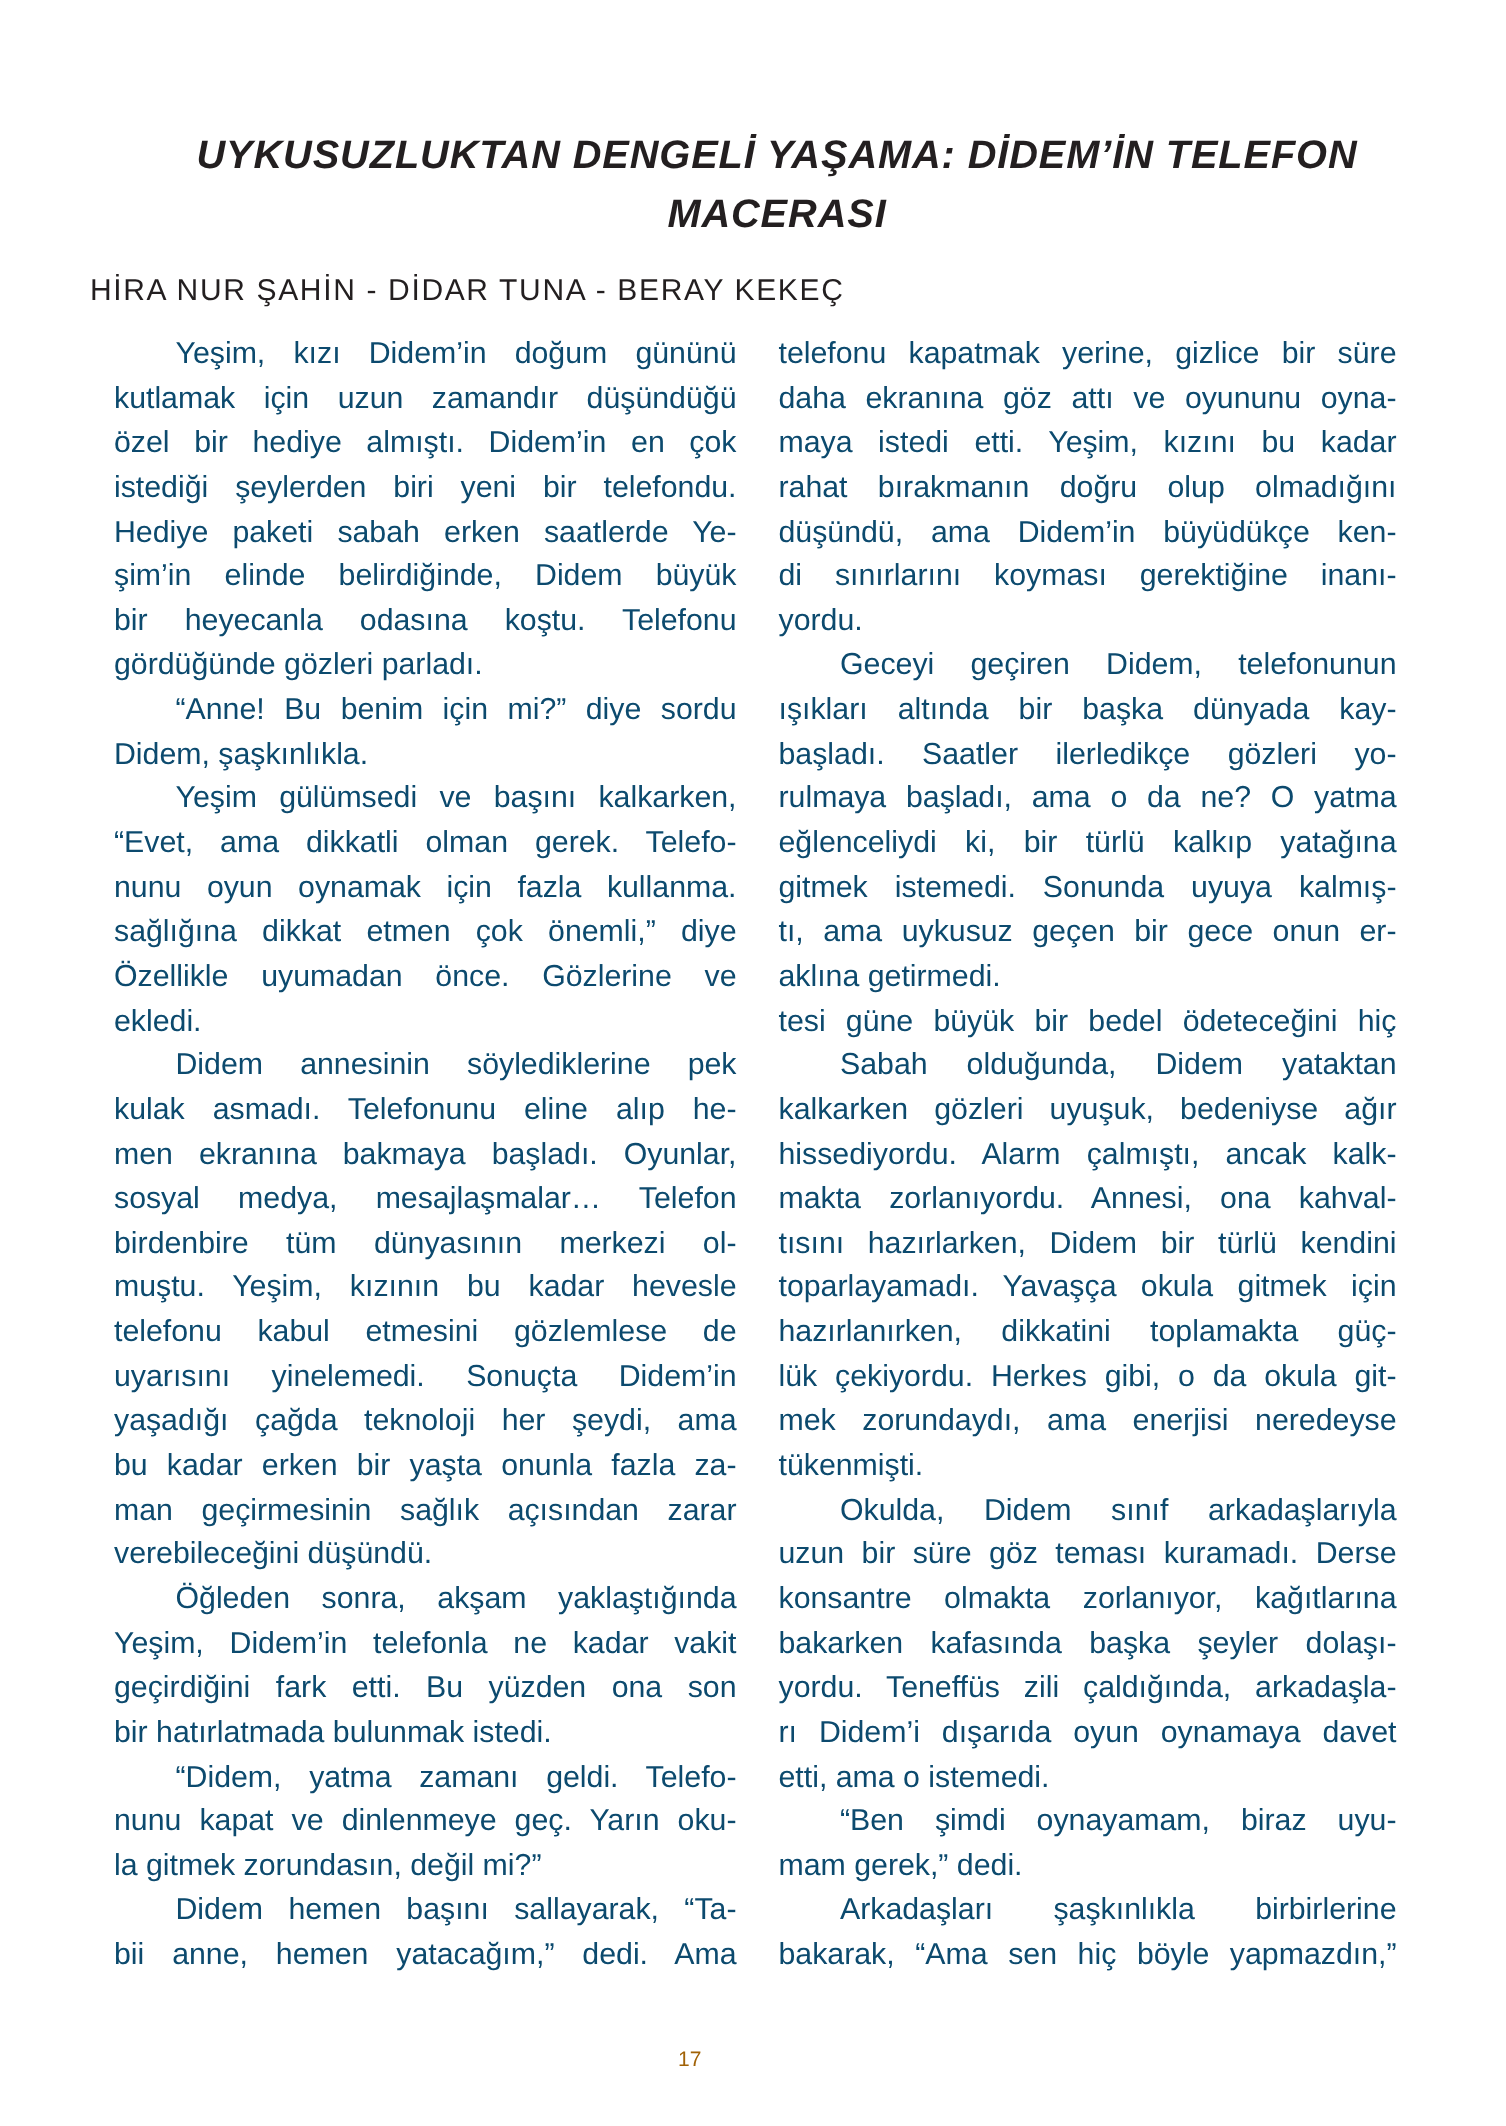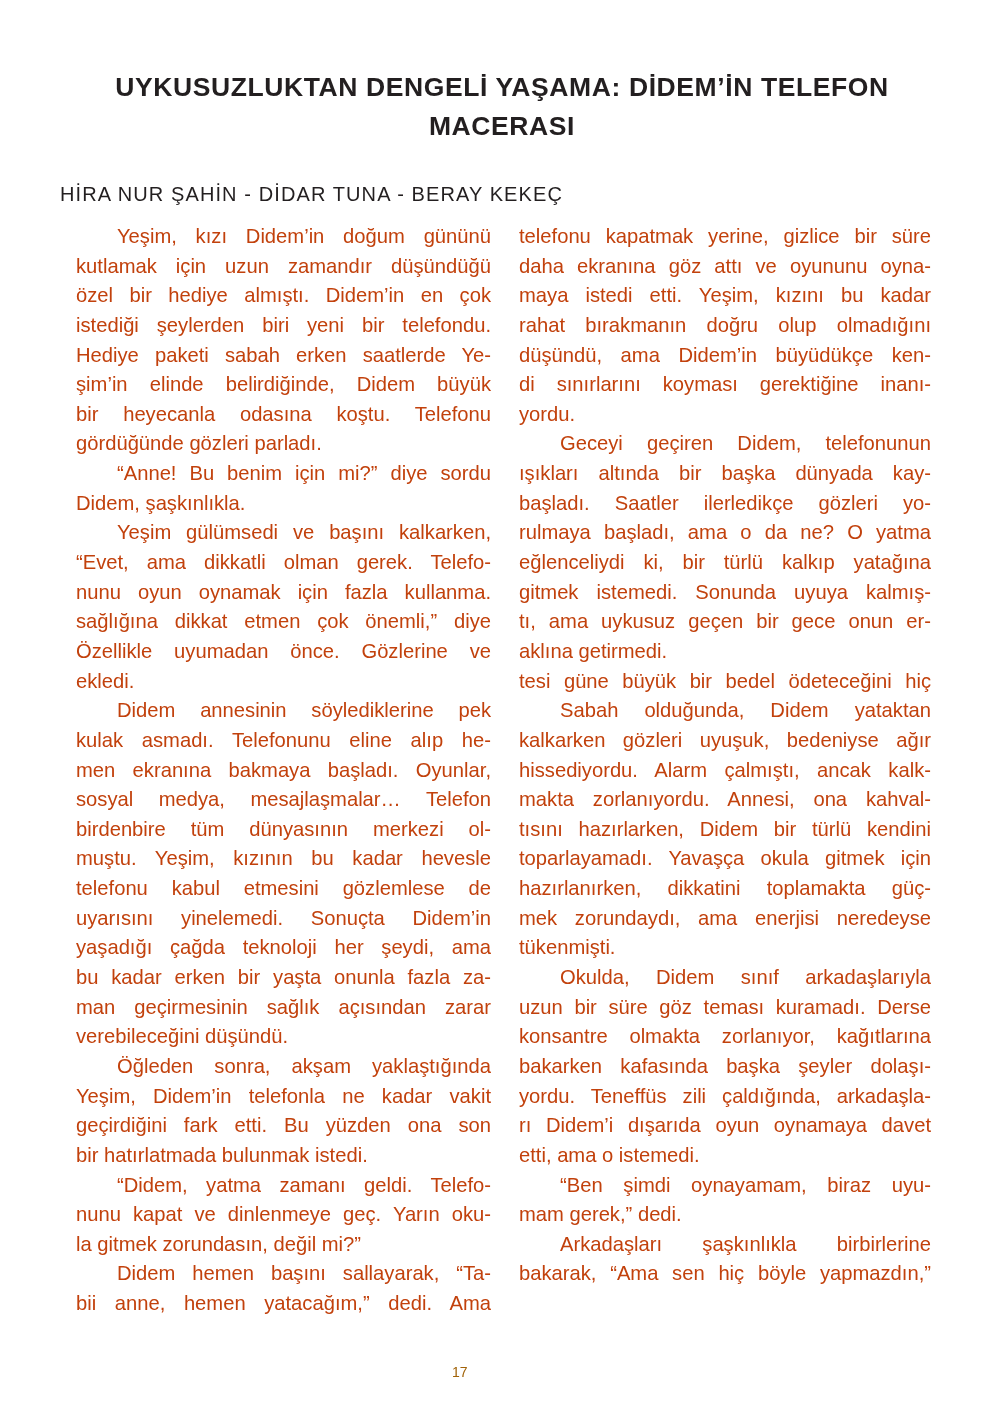--- a/index.html
+++ b/index.html
@@ -35,21 +35,21 @@
       line-height: 28px;
       letter-spacing: 1.1px;
       color: #231f20;
       white-space: nowrap;
     }
     .column {
       position: absolute;
       top: 222px;
       font-size: 20.2px;
       line-height: 29.65px;
-      color: #c2410c;
+      color: #0c4a6e;
     }
     .col-left { left: 76px; width: 415px; }
     .col-right { left: 519px; width: 412px; }
     .line {
       display: block;
       height: 29.65px;
       white-space: nowrap;
       text-align: justify;
       text-align-last: justify;
     }
@@ -67,21 +67,21 @@
       text-align: left;
       font-size: 14px;
       line-height: 20px;
       color: #a16207;
     }
   </style>
 </head>
 <body>
 
 <div>
-  <h1 class="title" style="margin:0;">
+  <h1 class="title" style="margin:16px;font-style:italic;">
     <span>UYKUSUZLUKTAN DENGELİ YAŞAMA: DİDEM’İN TELEFON</span><br>
     <span>MACERASI</span>
   </h1>
 
   <div class="authors">HİRA NUR ŞAHİN - DİDAR TUNA - BERAY KEKEÇ</div>
 
   <div class="column col-left">
       <span class="line indent">Yeşim, kızı Didem’in doğum gününü</span>
       <span class="line">kutlamak için uzun zamandır düşündüğü</span>
       <span class="line">özel bir hediye almıştı. Didem’in en çok</span>
@@ -137,20 +137,21 @@
       <span class="line">tı, ama uykusuz geçen bir gece onun er-</span>
       <span class="line last">aklına getirmedi.</span>
       <span class="line">tesi güne büyük bir bedel ödeteceğini hiç</span>
       <span class="line indent">Sabah olduğunda, Didem yataktan</span>
       <span class="line">kalkarken gözleri uyuşuk, bedeniyse ağır</span>
       <span class="line">hissediyordu. Alarm çalmıştı, ancak kalk-</span>
       <span class="line">makta zorlanıyordu. Annesi, ona kahval-</span>
       <span class="line">tısını hazırlarken, Didem bir türlü kendini</span>
       <span class="line">toparlayamadı. Yavaşça okula gitmek için</span>
       <span class="line">hazırlanırken, dikkatini toplamakta güç-</span>
+      <span class="line">lük çekiyordu. Herkes gibi, o da okula git-</span>
       <span class="line">mek zorundaydı, ama enerjisi neredeyse</span>
       <span class="line last">tükenmişti.</span>
       <span class="line indent">Okulda, Didem sınıf arkadaşlarıyla</span>
       <span class="line">uzun bir süre göz teması kuramadı. Derse</span>
       <span class="line">konsantre olmakta zorlanıyor, kağıtlarına</span>
       <span class="line">bakarken kafasında başka şeyler dolaşı-</span>
       <span class="line">yordu. Teneffüs zili çaldığında, arkadaşla-</span>
       <span class="line">rı Didem’i dışarıda oyun oynamaya davet</span>
       <span class="line last">etti, ama o istemedi.</span>
       <span class="line indent">“Ben şimdi oynayamam, biraz uyu-</span>

